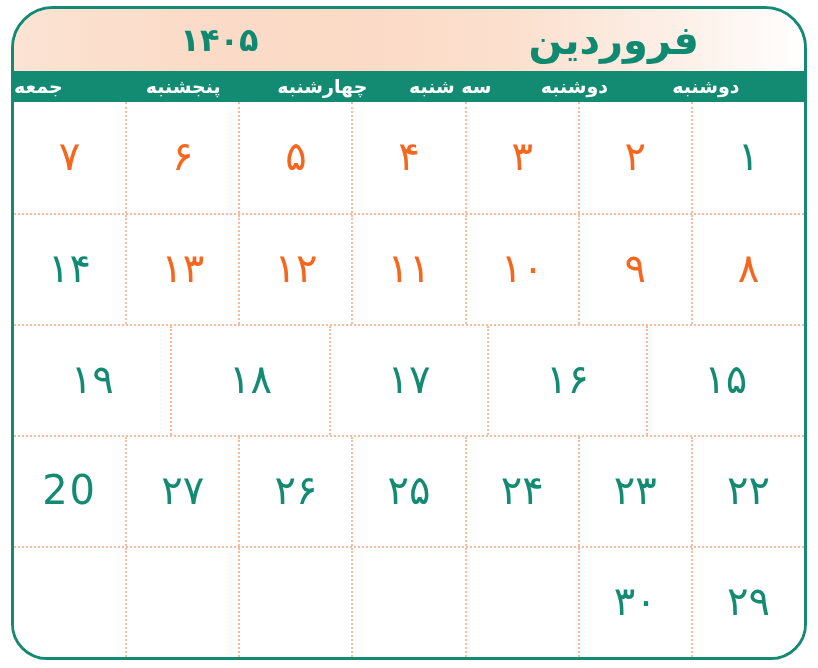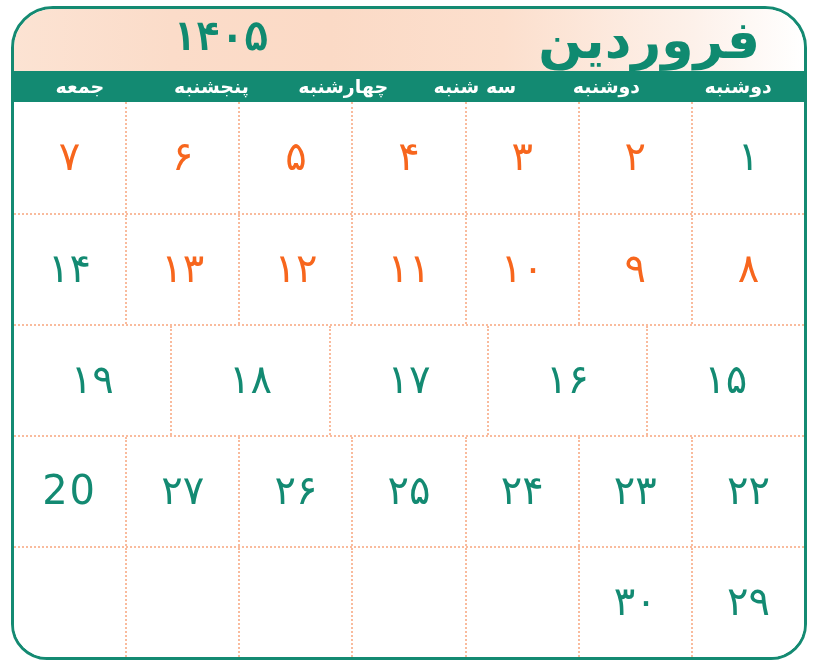--- a/index.html
+++ b/index.html
@@ -37,47 +37,46 @@
         #fbdac6 60%,
         #fbdcc9 80%,
         #fce3d3 100%);
     display:flex;
     align-items:center;
     justify-content:flex-start;
     direction:rtl;
   }
   .title-month{
     color:#0f8a70;
-    font-size:52px;
+    font-size:40px;
     font-weight:bold;
     line-height:1;
-    margin-right:44px;
+    margin-right:105px;
     letter-spacing:0px;
     white-space:nowrap;
   }
   .title-year{
     color:#0f8a70;
-    font-size:40px;
+    font-size:32px;
     font-weight:bold;
     line-height:1;
     margin-right:270px;
     white-space:nowrap;
-    font-family:Liberation Mono, monospace;
   }
   
   .weekdays{
     display:flex;
     direction:rtl;
     background:#138a72;
     height:31px;
     align-items:center;
   }
   .weekday-cell{
     flex:1 1 0;
-    text-align:center;
+    text-align:left;
     color:#ffffff;
     font-size:19px;
     font-weight:bold;
     line-height:31px;
     white-space:nowrap;
     overflow:hidden;
   }
   
   .grid{
     position:relative;

